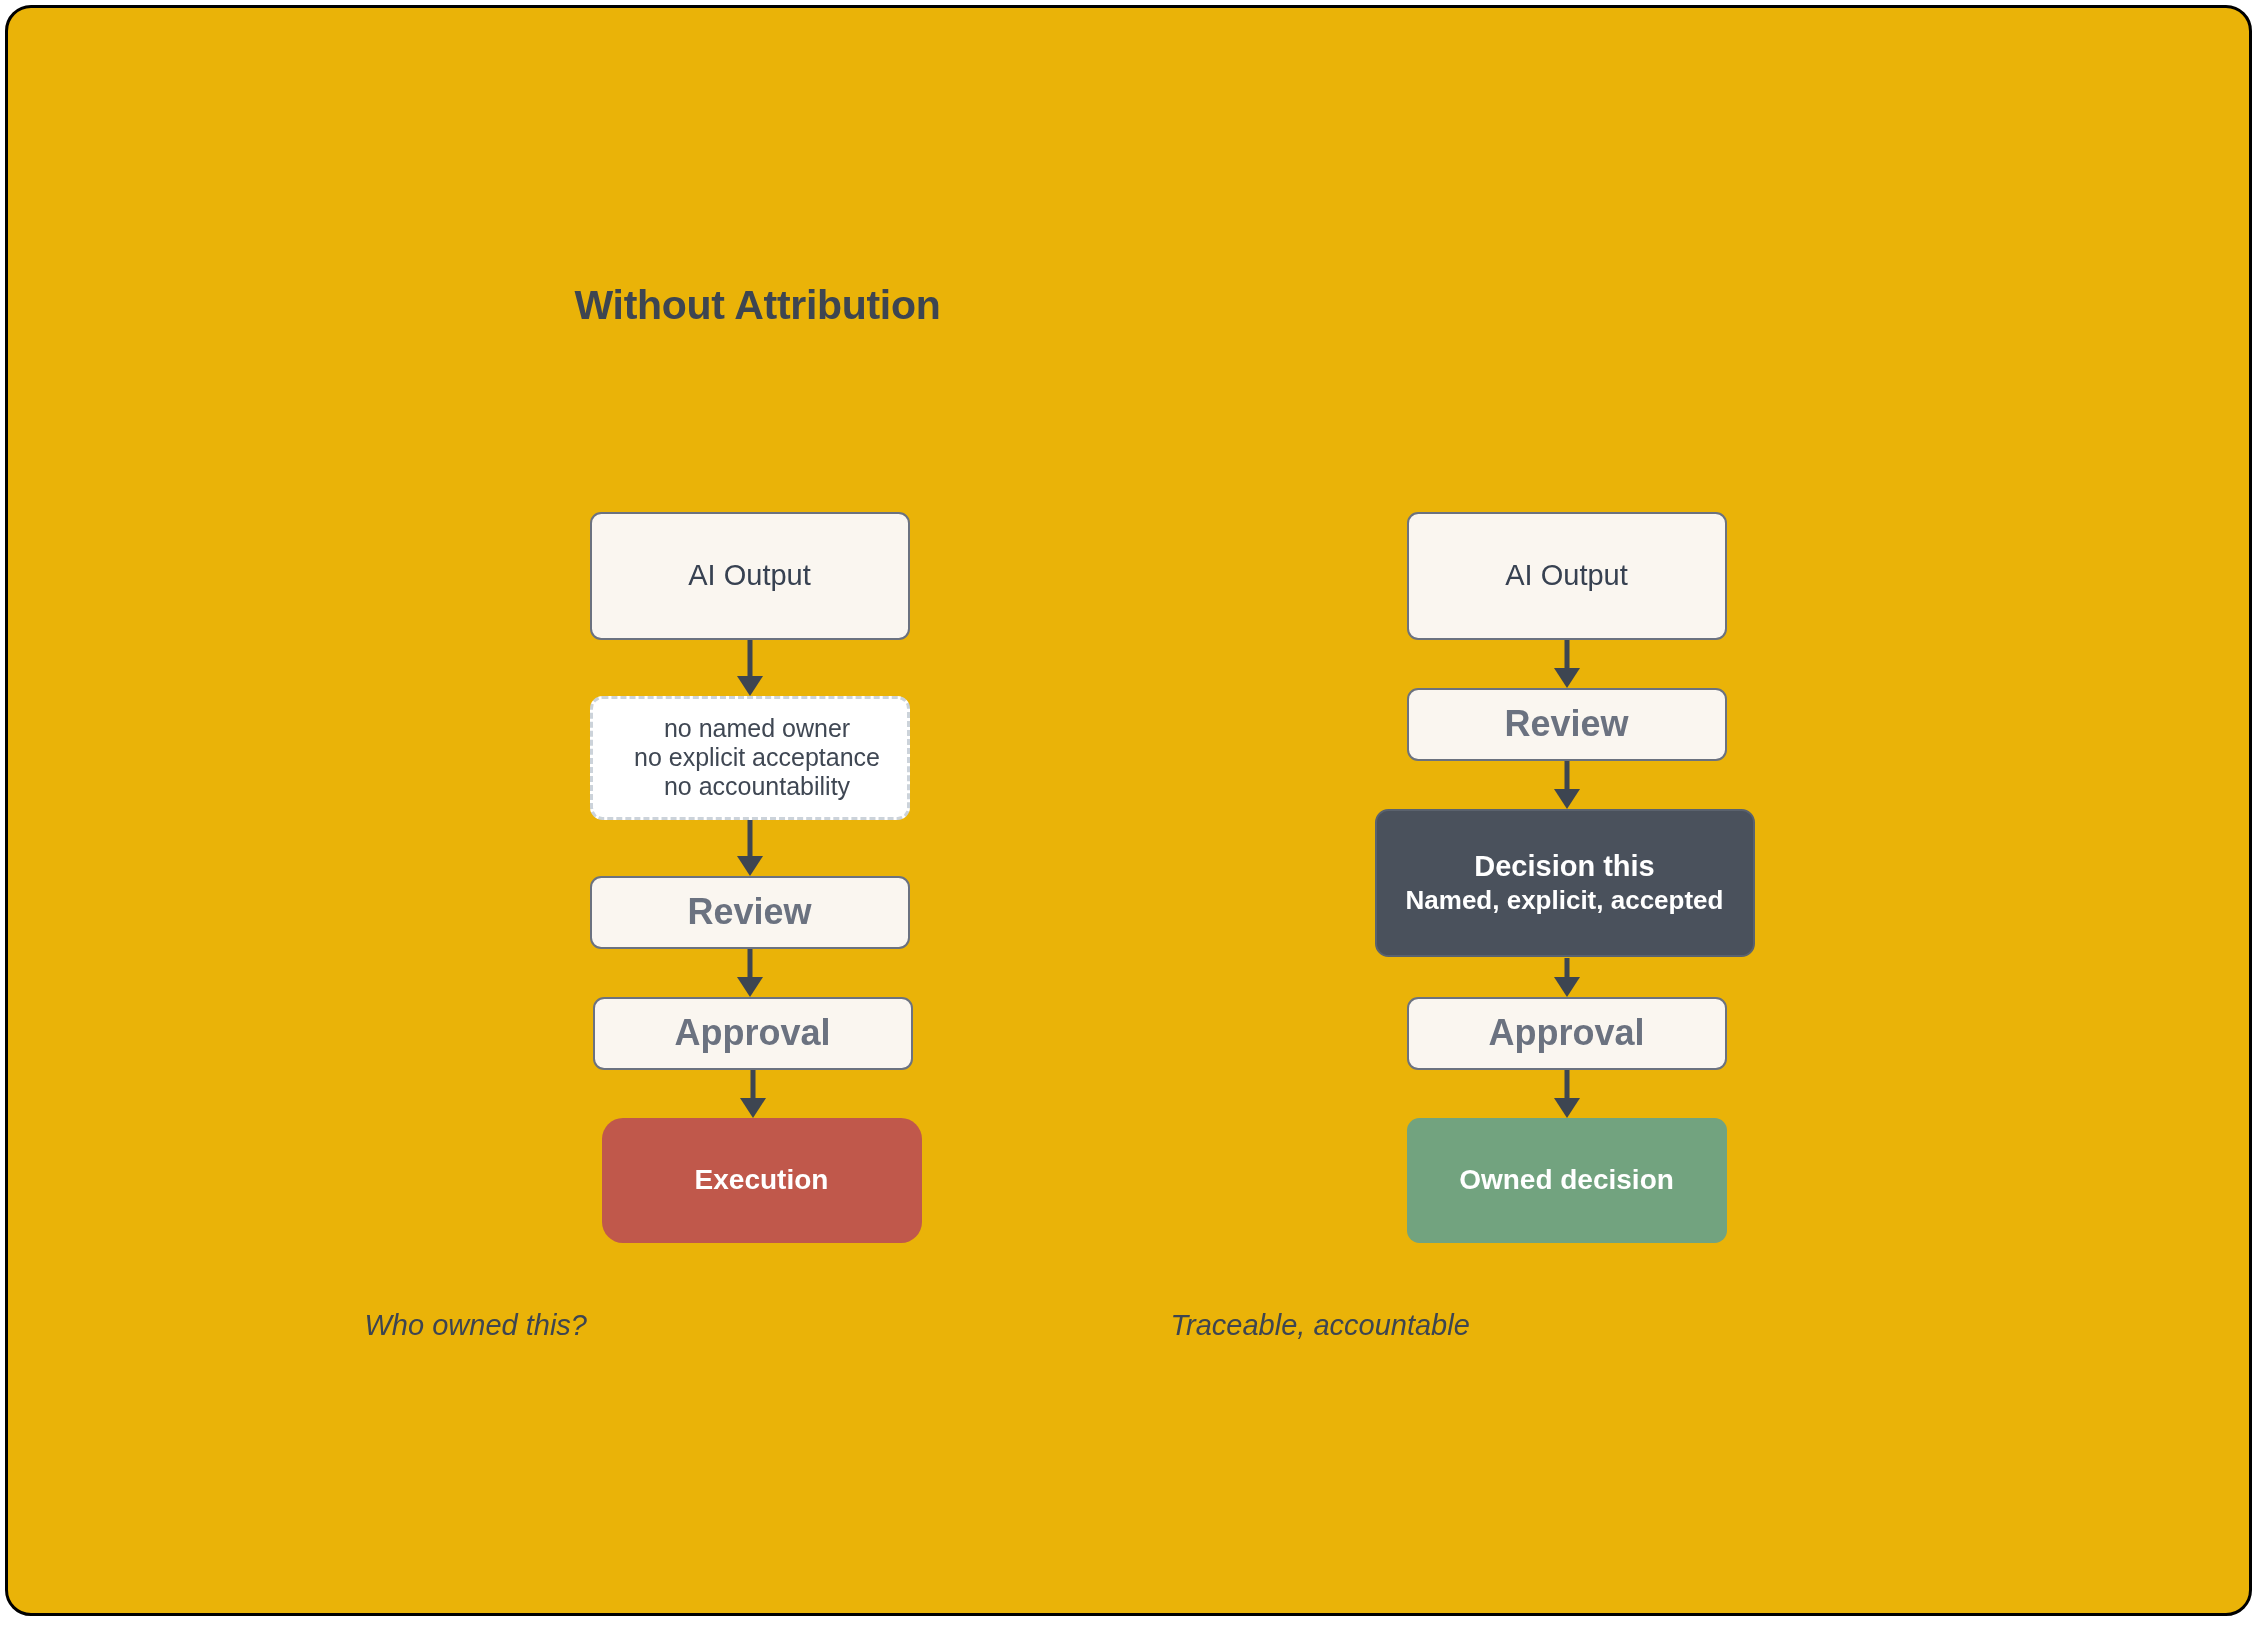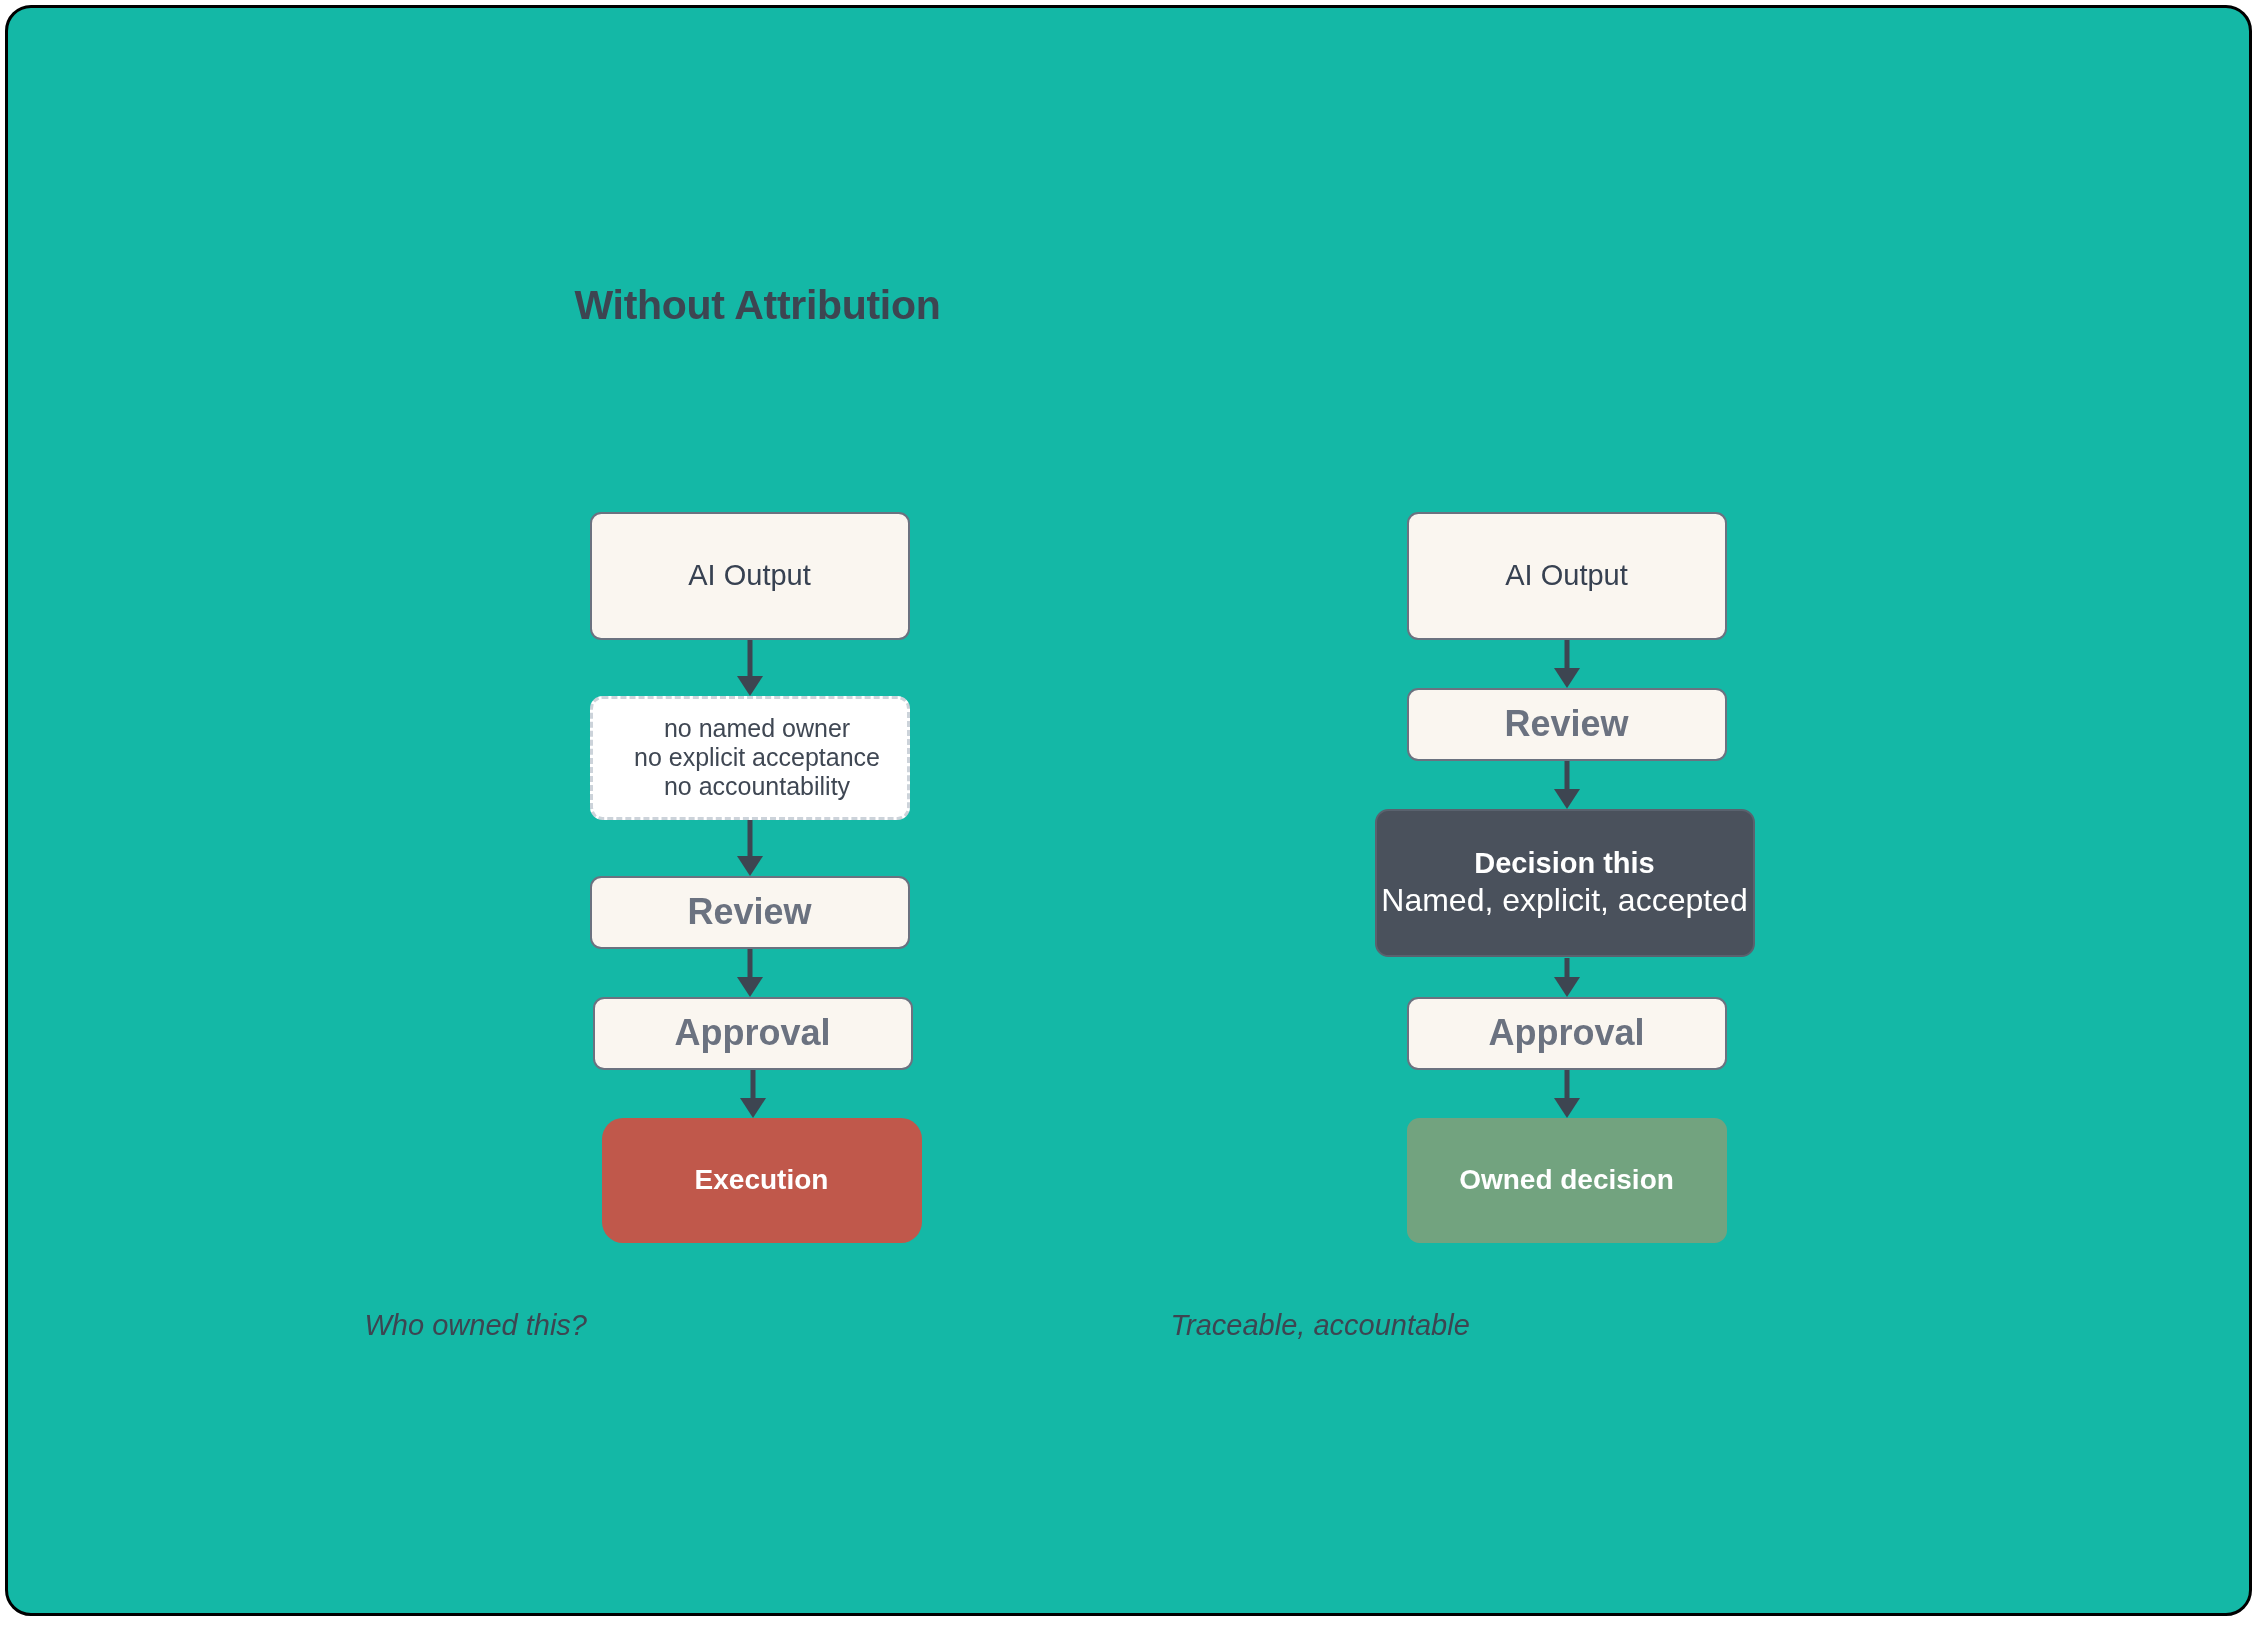--- a/index.html
+++ b/index.html
@@ -16,21 +16,21 @@
 
   
   .frame {
     position: absolute;
     left: 4.5px;
     top: 4.5px;
     width: 2247px;
     height: 1611px;
     border: 3.9px solid #000000;
     border-radius: 26px;
-    background: #14b8a6;
+    background: #eab308;
     box-sizing: border-box;
     overflow: hidden;
   }
 
   .diagram {
     position: absolute;
     inset: 0;
   }
 
   
@@ -123,22 +123,22 @@
     border: 2.8px solid #5a626e;
     border-radius: 13.5px;
   }
   .node-dark .label-primary {
     font-size: 29px;
     font-weight: bold;
     color: #ffffff;
     line-height: 1.12;
   }
   .node-dark .label-secondary {
-    font-size: 32px;
-    font-weight: normal;
+    font-size: 26px;
+    font-weight: bold;
     color: #ffffff;
     line-height: 1.12;
     margin-top: 3.4px;
     text-align: right;
   }
 
   
   .arrow {
     position: absolute;
     width: 10px;

